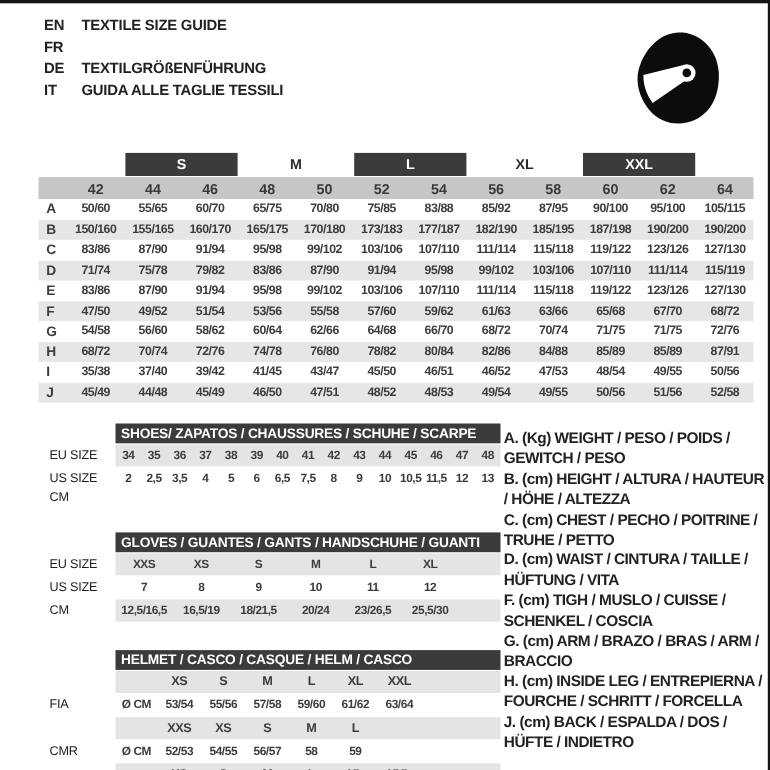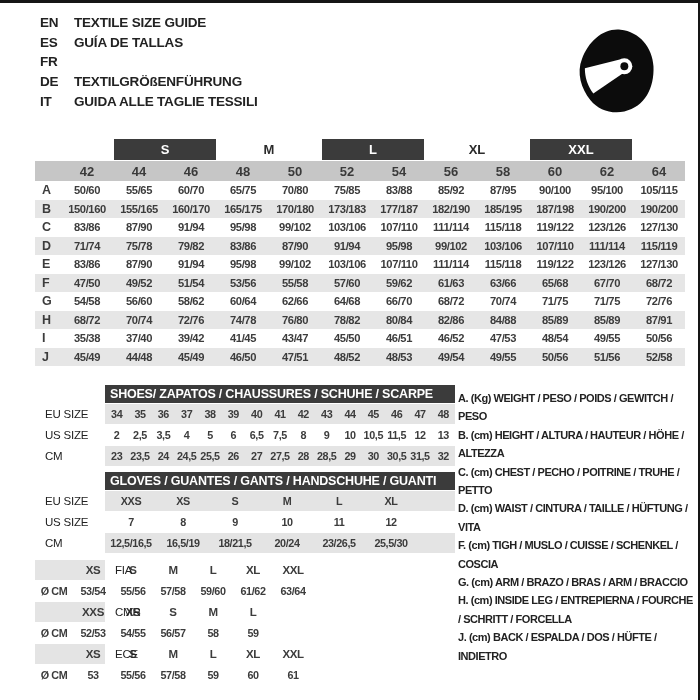--- a/index.html
+++ b/index.html
@@ -24,50 +24,46 @@
   .group-plain{color:#2b2b2b;display:flex;align-items:center;justify-content:center;font-weight:700;font-size:13px}
   .size-row{background:#c6c6c6;height:20px;font-weight:700;font-size:13px;color:#3a3a3a}
   .size-row div{display:flex;align-items:center;justify-content:center}
   .data-row{height:18.5px;font-size:11.2px;font-weight:700;letter-spacing:-0.4px;color:#3c3c3c}
   .data-row div{display:flex;align-items:center;justify-content:center;overflow:hidden}
   .data-row .rl{justify-content:flex-start;padding-left:7px;font-size:12.5px;letter-spacing:0}
   .data-row.alt{background:#e6e6e6}
 
   
   .bottom-left{position:absolute;left:35px;top:385px;width:420px}
-  .sub-grid{display:grid;grid-template-columns:70px 350px;row-gap:1px;margin-bottom:6px}
+  .sub-grid{display:grid;grid-template-columns:70px 350px;row-gap:1px;margin-bottom:26px}
   .sub-label{display:flex;align-items:center;padding-left:10px;font-weight:400;font-size:11.5px;color:#222;letter-spacing:-0.2px}
   .bar{background:#3b3b3b;color:#fff;font-weight:700;font-size:12.5px;letter-spacing:-0.2px;
        display:flex;align-items:center;padding-left:5px;height:18px}
   .srow{height:20px;display:grid;align-items:center;font-weight:700;font-size:10.8px;letter-spacing:-0.4px;color:#3c3c3c}
   .srow div{text-align:center}
   .srow.g{background:#e4e4e4}
   .cols15{grid-template-columns:repeat(15,1fr)}
   .cols6{grid-template-columns:repeat(6,52px)}
   .colsH{grid-template-columns:38px repeat(6,40px) 1fr}
   .srow .sz{font-size:11.5px}
 
   
   .legend{position:absolute;left:458px;top:389px;width:240px}
-  .legend-item{font-weight:700;font-size:11px;letter-spacing:-0.45px;line-height:18.4px;color:#222}
+  .legend-item{font-weight:700;font-size:14px;letter-spacing:-0.45px;line-height:18.4px;color:#222}
 </style>
 </head>
 <body>
 
 <div>
   <div class="frame"></div>
 
   <div id="lang-list" class="lang-list">
       <div class="lang-row">
         <div class="lang-code">EN</div>
         <div>TEXTILE SIZE GUIDE</div>
-      </div>
-      <div class="lang-row">
-        <div class="lang-code">ES</div>
-        <div>GUÍA DE TALLAS</div>
       </div>
       <div class="lang-row">
         <div class="lang-code">FR</div>
       </div>
       <div class="lang-row">
         <div class="lang-code">DE</div>
         <div>TEXTILGRÖßENFÜHRUNG</div>
       </div>
       <div class="lang-row">
         <div class="lang-code">IT</div>
@@ -293,37 +289,20 @@
           <div>7,5</div>
           <div>8</div>
           <div>9</div>
           <div>10</div>
           <div>10,5</div>
           <div>11,5</div>
           <div>12</div>
           <div>13</div>
         </div>
         <div class="sub-label">CM</div>
-        <div class="srow cols15 g">
-          <div>23</div>
-          <div>23,5</div>
-          <div>24</div>
-          <div>24,5</div>
-          <div>25,5</div>
-          <div>26</div>
-          <div>27</div>
-          <div>27,5</div>
-          <div>28</div>
-          <div>28,5</div>
-          <div>29</div>
-          <div>30</div>
-          <div>30,5</div>
-          <div>31,5</div>
-          <div>32</div>
-        </div>
       </div>
     <div id="gloves-grid" class="sub-grid">
       <div class="sub-label"></div>
       <div class="bar">GLOVES / GUANTES / GANTS / HANDSCHUHE / GUANTI</div>
     <div class="sub-label">EU SIZE</div>
         <div class="srow cols6 g">
           <div>XXS</div>
           <div>XS</div>
           <div>S</div>
           <div>M</div>
@@ -344,20 +323,21 @@
           <div>12,5/16,5</div>
           <div>16,5/19</div>
           <div>18/21,5</div>
           <div>20/24</div>
           <div>23/26,5</div>
           <div>25,5/30</div>
         </div>
       </div>
     <div id="helmet-grid" class="sub-grid">
       <div class="sub-label"></div>
+      <div class="bar">HELMET / CASCO / CASQUE / HELM / CASCO</div>
     <div class="sub-label"></div>
         <div class="srow colsH g">
           <div></div>
           <div class="sz">XS</div>
           <div class="sz">S</div>
           <div class="sz">M</div>
           <div class="sz">L</div>
           <div class="sz">XL</div>
           <div class="sz">XXL</div>
         </div>

